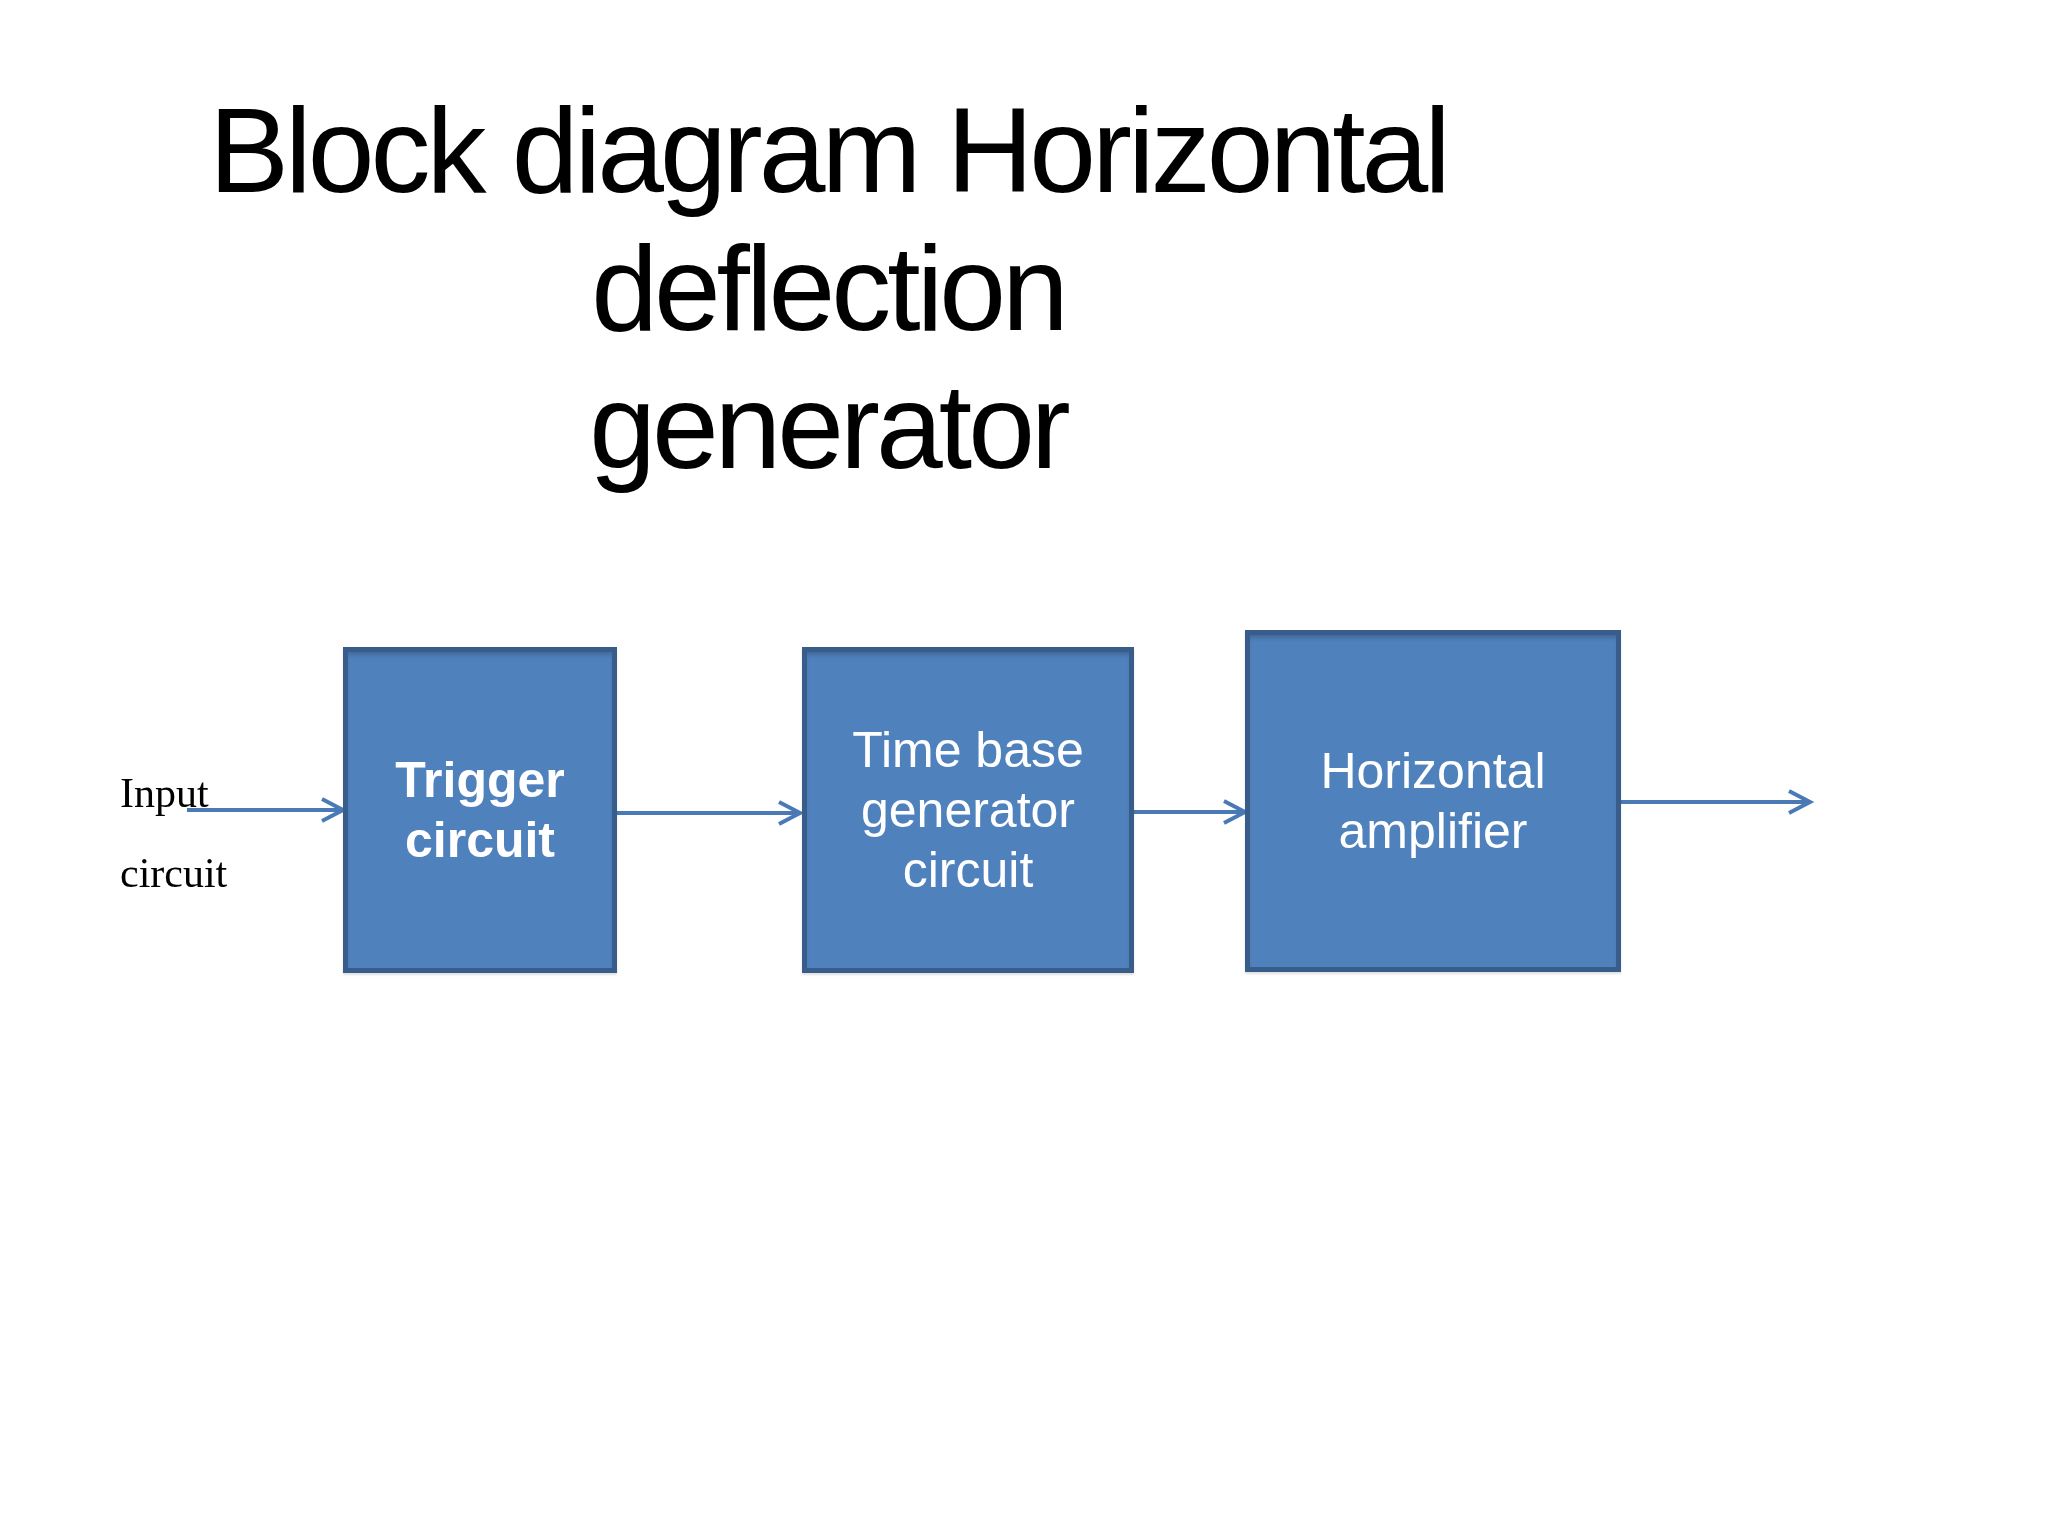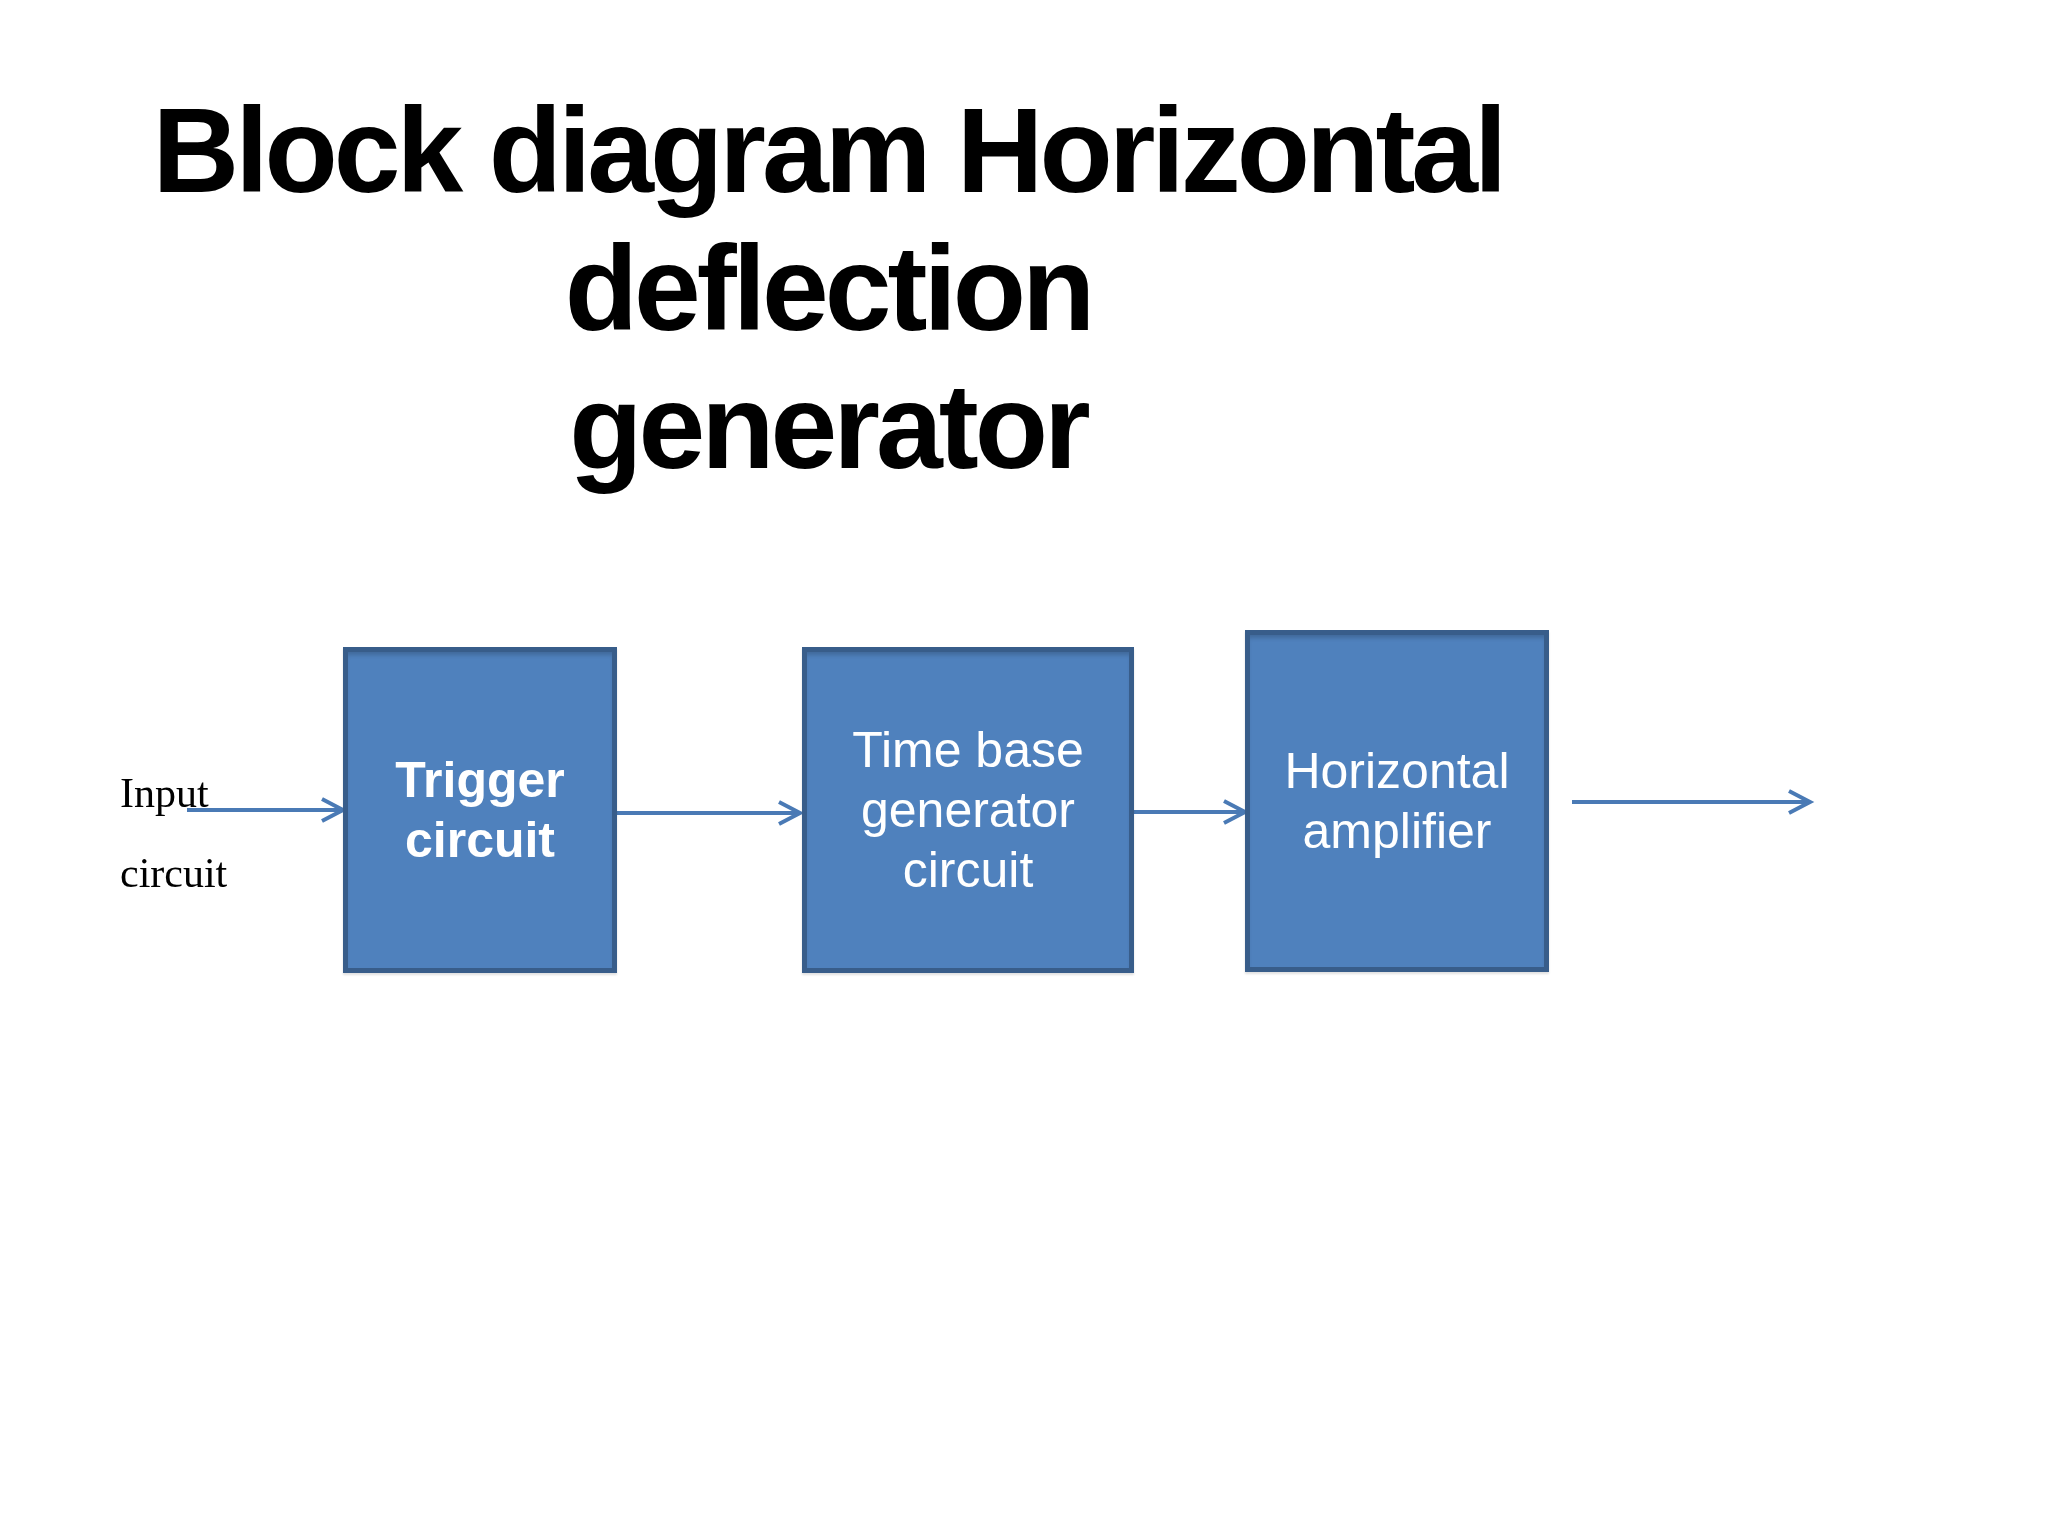--- a/index.html
+++ b/index.html
@@ -21,21 +21,21 @@
     font-family:"Liberation Sans", sans-serif;
   }
   .title{
     position:absolute;
     top:44px;left:0;width:1656px;
     text-align:center;
     color:var(--title-text);
     font-size:120px;
     line-height:138px;
     letter-spacing:-4px;
-    font-weight:700;
+    font-weight:400;
     margin-top:37px;
   }
   .title .line{display:block;}
   .input-label{
     position:absolute;
     left:120px;top:753px;
     font-family:"Liberation Serif", serif;
     color:var(--input-text);
     font-size:42px;
     line-height:80px;
@@ -55,21 +55,21 @@
     z-index:2;
   }
   .block-label{
     color:var(--block-text);
     font-size:50px;
     line-height:60px;
     padding:0 18px;
   }
   .block-trigger   {left:343px; top:647px; width:274px; height:326px;font-weight:bold;}
   .block-timebase  {left:802px; top:647px; width:332px; height:326px;}
-  .block-amplifier {left:1245px;top:630px; width:304px; height:342px;}
+  .block-amplifier {left:1245px;top:630px; width:376px; height:342px;}
   .arrows{
     position:absolute;
     left:0;top:0;width:2048px;height:1536px;
     z-index:1;
     pointer-events:none;
   }
   .arrows line, .arrows polyline{
     stroke:var(--arrow);
     stroke-width:4;
     fill:none;

